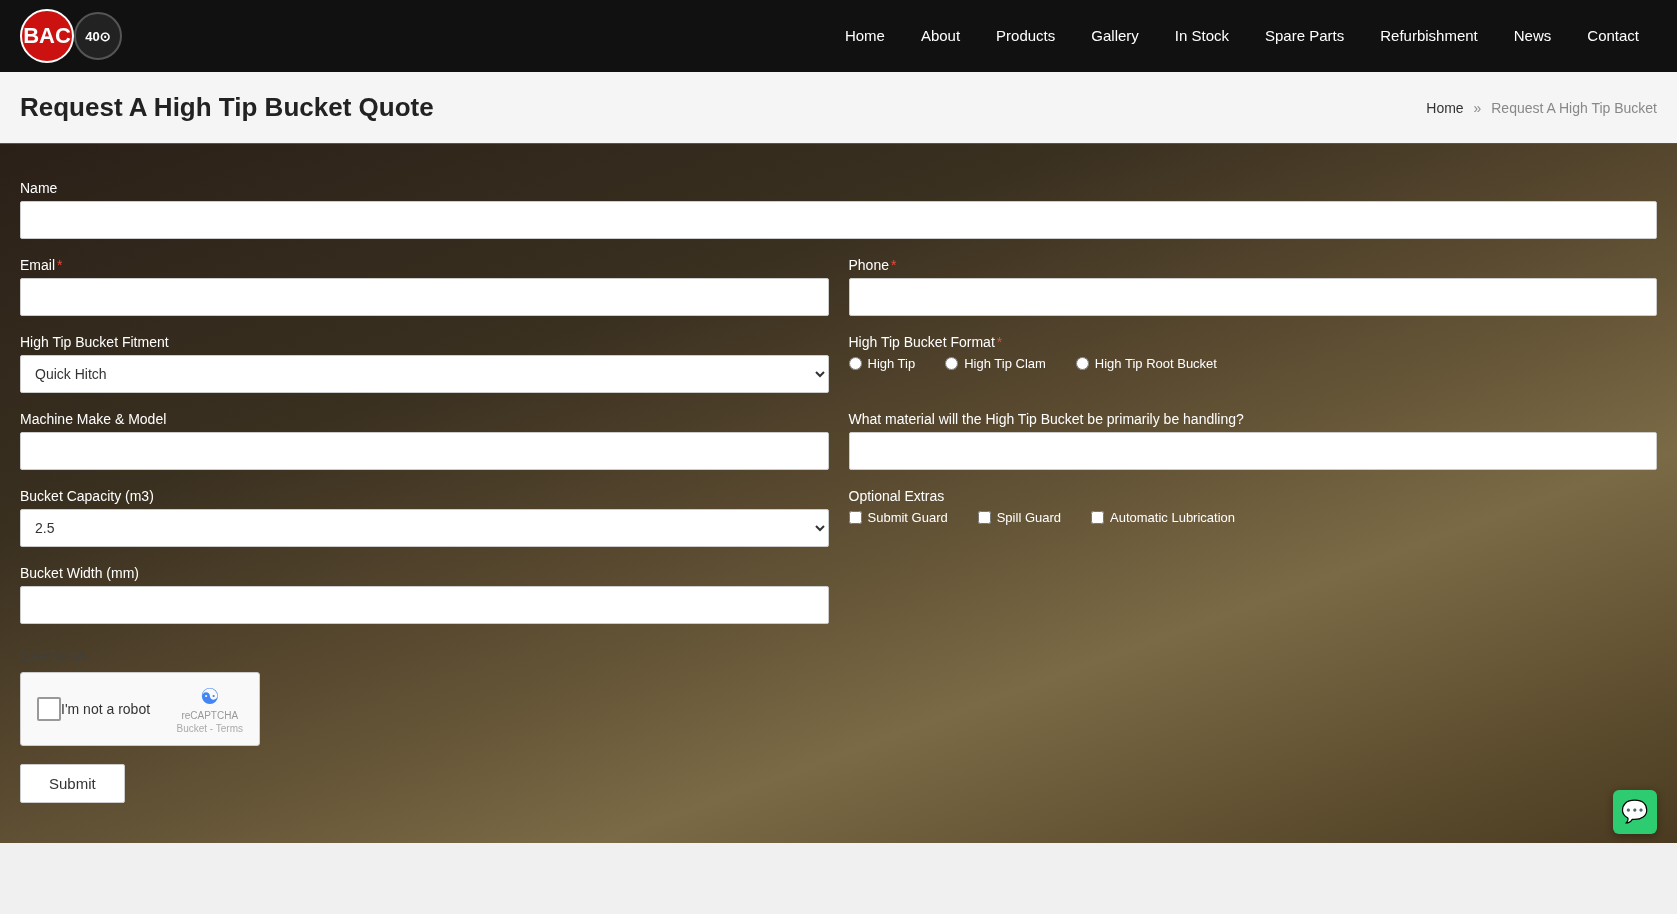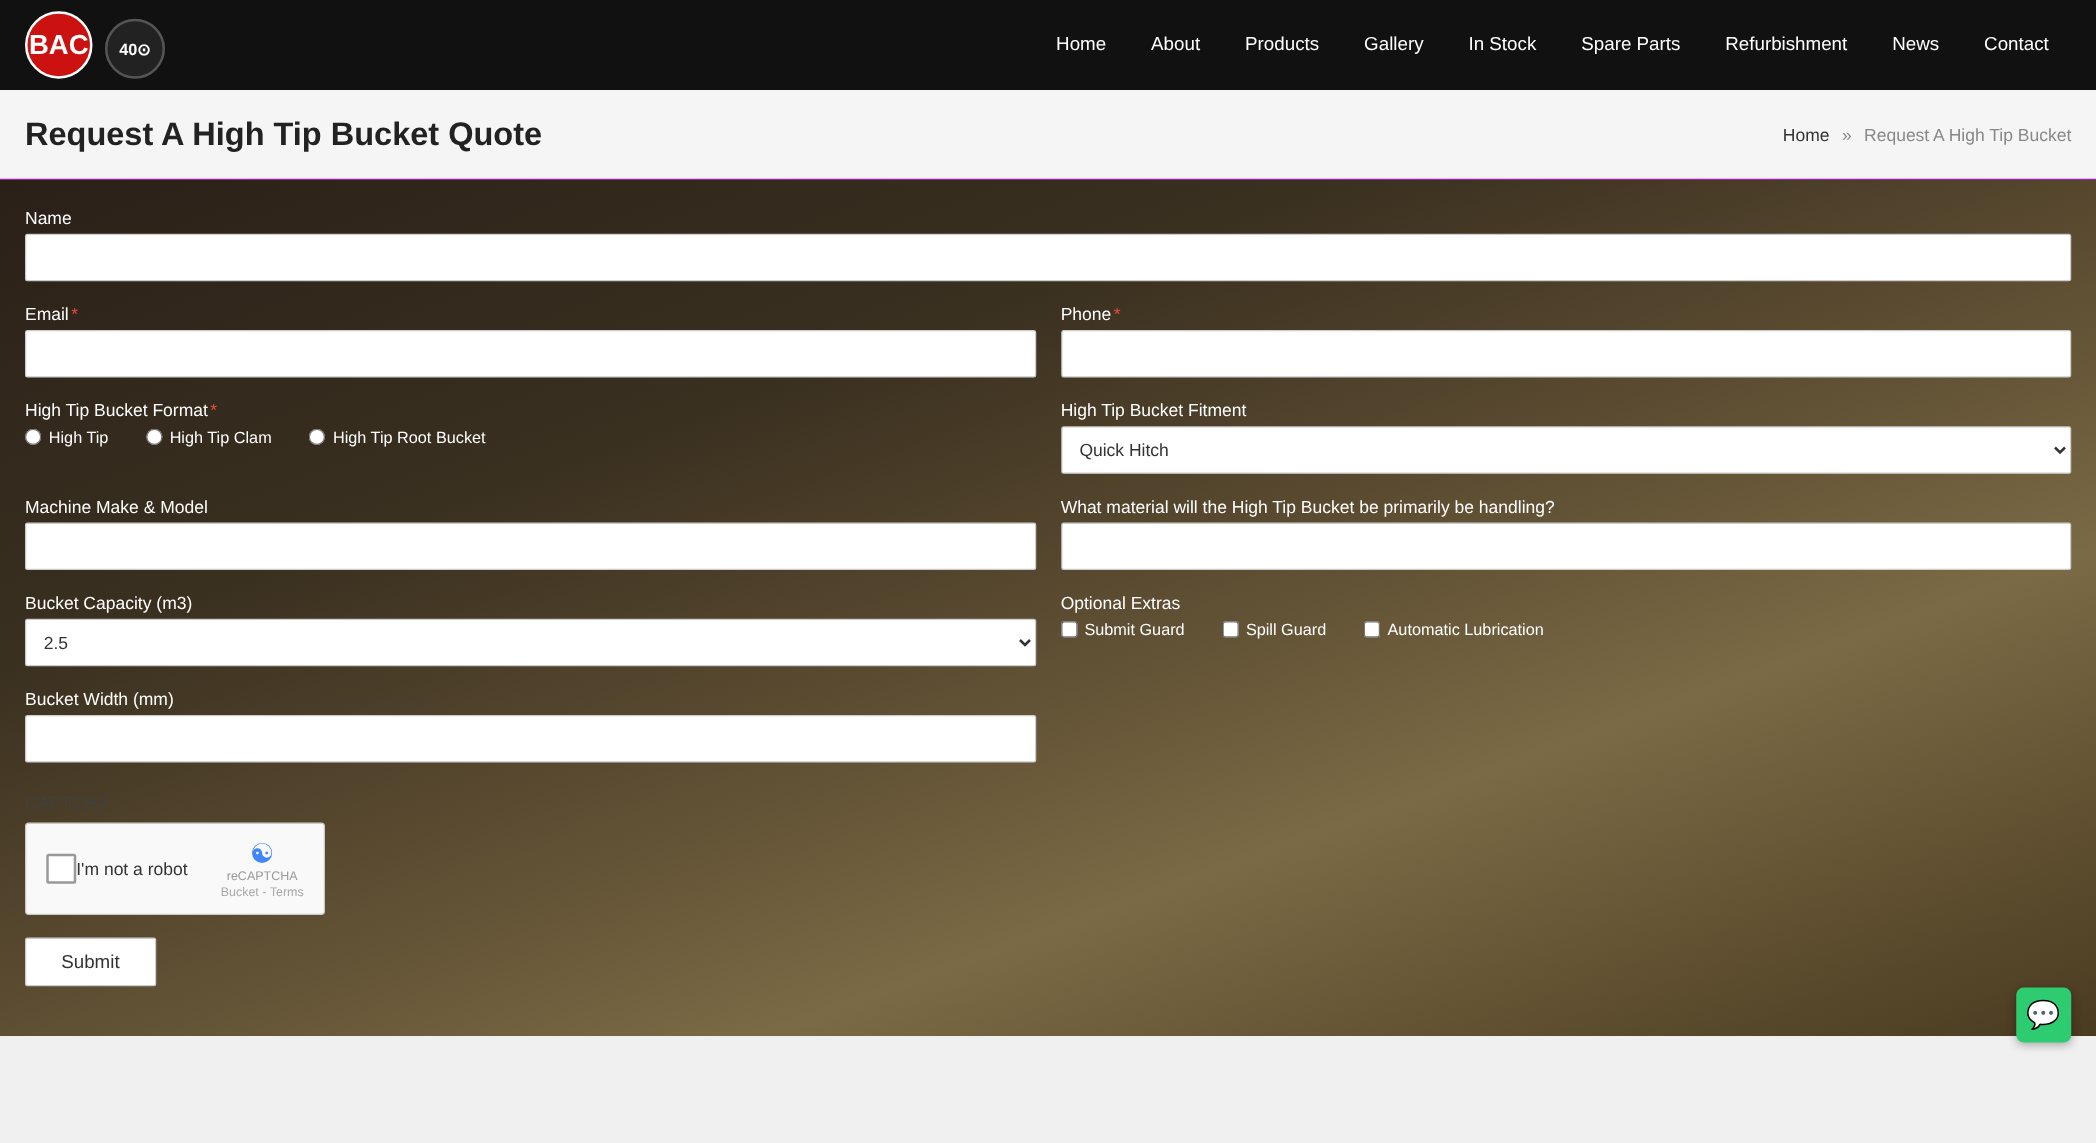--- a/index.html
+++ b/index.html
@@ -8,22 +8,21 @@
     
     nav {
       background: #111;
       display: flex;
       align-items: center;
       padding: 0 20px;
       height: 72px;
     }
     .nav-logo {
       display: flex;
-      align-items: flex-end;
-      gap: 10px;
+      align-items: center;
       margin-right: auto;
     }
     .bac-logo {
       background: #cc1111;
       color: #fff;
       font-weight: 900;
       font-size: 22px;
       width: 54px;
       height: 54px;
       border-radius: 50%;
@@ -91,21 +90,21 @@
       position: absolute;
       top: 0; left: 0; right: 0; bottom: 0;
       z-index: 0;
       background:
         linear-gradient(160deg, #2a2018 0%, #3a3020 30%, #5a4a30 50%, #7a6a45 70%, #4a3a20 100%);
     }
 
     .form-container {
       position: relative;
       z-index: 1;
-      padding: 22px 20px 40px 20px;
+      padding: 36px 20px 40px 20px;
       max-width: 1677px;
     }
 
     .form-row {
       display: flex;
       gap: 20px;
       margin-bottom: 18px;
     }
     .form-col {
       flex: 1;
@@ -340,45 +339,45 @@
           <label>
             <span>Phone</span><span class="req">*</span>
           </label>
           <input type="tel" style="">
         </div>
       </div>
 
       
       <div class="form-row">
         <div class="form-col">
+          <label>High Tip Bucket Fitment</label>
+          <select>
+            <option value="quick-hitch" selected="">Quick Hitch</option>
+            <option value="direct-fit">Direct Fit</option>
+            <option value="euro-hitch">Euro Hitch</option>
+          </select>
+        </div>
+        <div class="form-col">
           <label>
             <span>High Tip Bucket Format</span><span class="req">*</span>
           </label>
           <div class="radio-group">
             <label class="radio-item">
               <input type="radio" name="format" value="high-tip" style="">
               <span>High Tip</span>
             </label>
             <label class="radio-item">
               <input type="radio" name="format" value="high-tip-clam" style="">
               <span>High Tip Clam</span>
             </label>
             <label class="radio-item">
               <input type="radio" name="format" value="high-tip-root-bucket" style="">
               <span>High Tip Root Bucket</span>
             </label>
           </div>
-        </div>
-        <div class="form-col">
-          <label>High Tip Bucket Fitment</label>
-          <select>
-            <option value="quick-hitch" selected="">Quick Hitch</option>
-            <option value="direct-fit">Direct Fit</option>
-            <option value="euro-hitch">Euro Hitch</option>
-          </select>
         </div>
       </div>
 
       
       <div class="form-row">
         <div class="form-col">
           <label>Machine Make &amp; Model</label>
           <input type="text" style="">
         </div>
         <div class="form-col">

